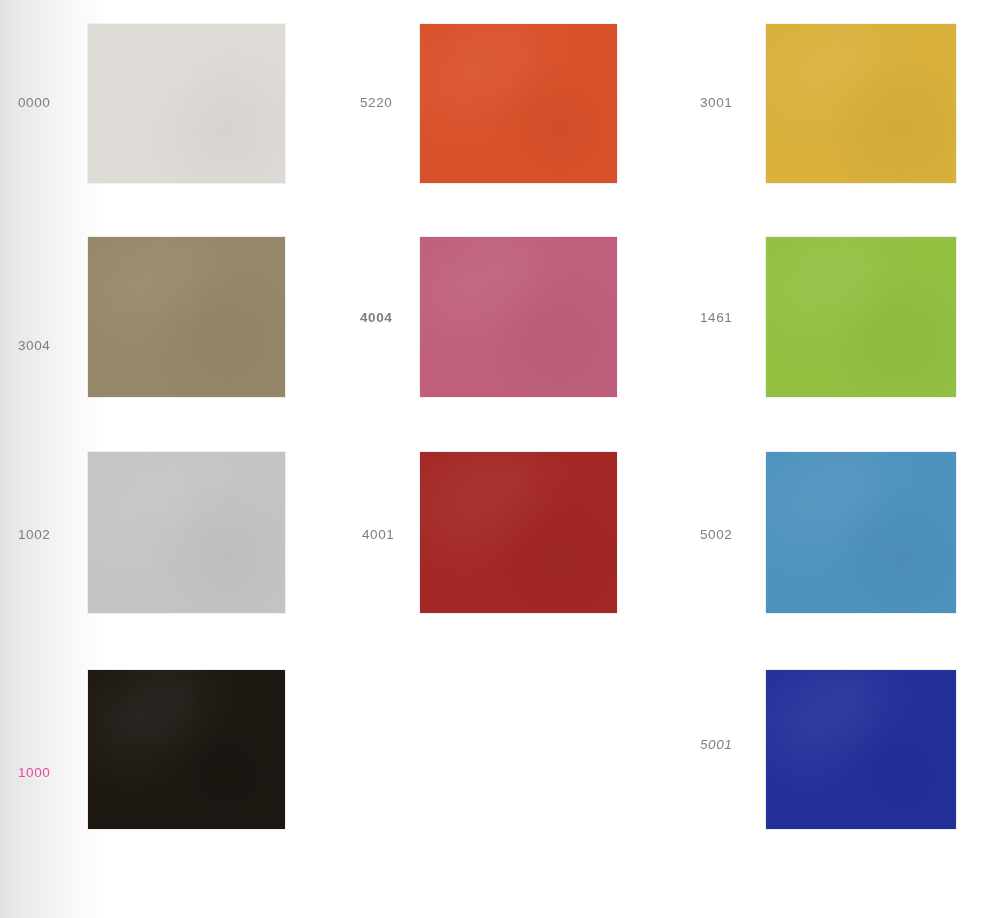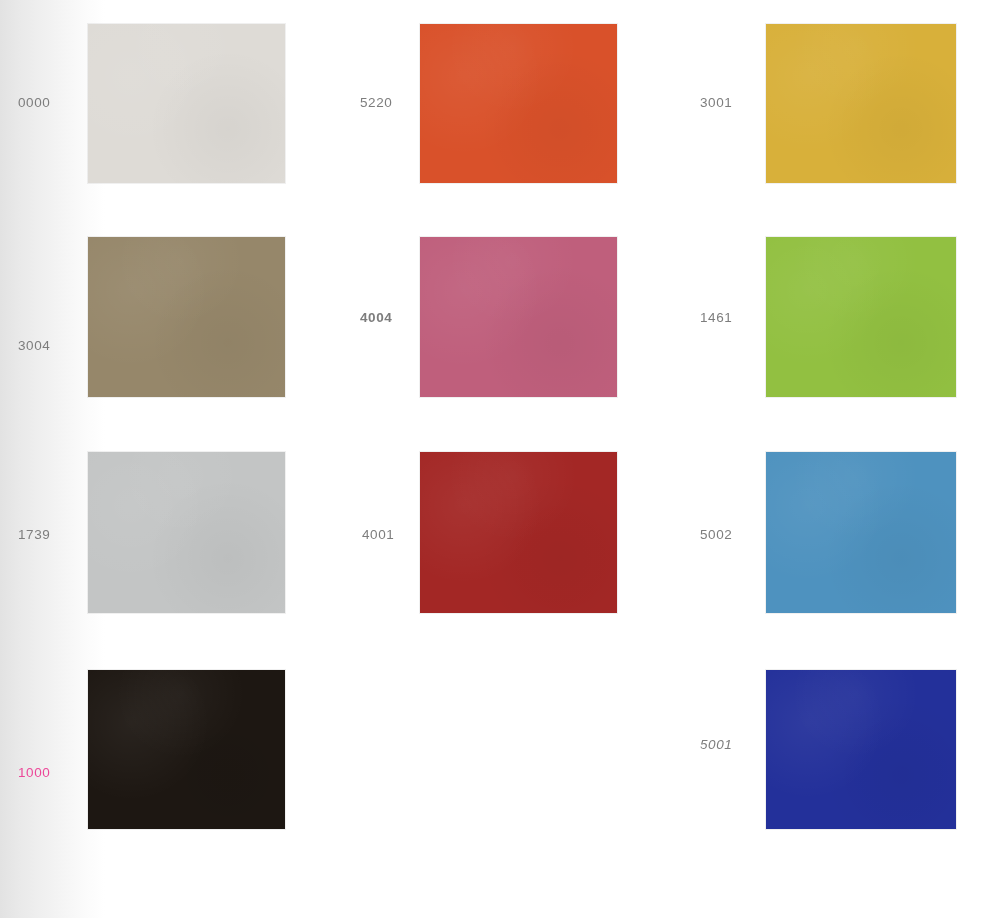--- a/index.html
+++ b/index.html
@@ -96,21 +96,21 @@
     <div class="swatch-cell">
       <div class="swatch-chip" style="left: 420px; top: 237px; width: 197px; height: 160px; background-color: rgb(191, 95, 124);"></div>
       <div class="swatch-label" style="left: 360px; top: 310px; color: rgb(125, 125, 125); font-weight: bold;">4004</div>
     </div>
     <div class="swatch-cell">
       <div class="swatch-chip" style="left: 766px; top: 237px; width: 190px; height: 160px; background-color: rgb(146, 192, 65);"></div>
       <div class="swatch-label" style="left: 700px; top: 310px; color: rgb(125, 125, 125);">1461</div>
     </div>
     <div class="swatch-cell">
       <div class="swatch-chip" style="left: 88px; top: 452px; width: 197px; height: 161px; background-color: rgb(195, 197, 197);"></div>
-      <div class="swatch-label" style="left: 18px; top: 527px; color: rgb(125, 125, 125);">1739</div>
+      <div class="swatch-label" style="left: 18px; top: 527px; color: rgb(125, 125, 125);">1002</div>
     </div>
     <div class="swatch-cell">
       <div class="swatch-chip" style="left: 420px; top: 452px; width: 197px; height: 161px; background-color: rgb(163, 39, 37);"></div>
       <div class="swatch-label" style="left: 362px; top: 527px; color: rgb(125, 125, 125);">4001</div>
     </div>
     <div class="swatch-cell">
       <div class="swatch-chip" style="left: 766px; top: 452px; width: 190px; height: 161px; background-color: rgb(78, 146, 191);"></div>
       <div class="swatch-label" style="left: 700px; top: 527px; color: rgb(125, 125, 125);">5002</div>
     </div>
     <div class="swatch-cell">

